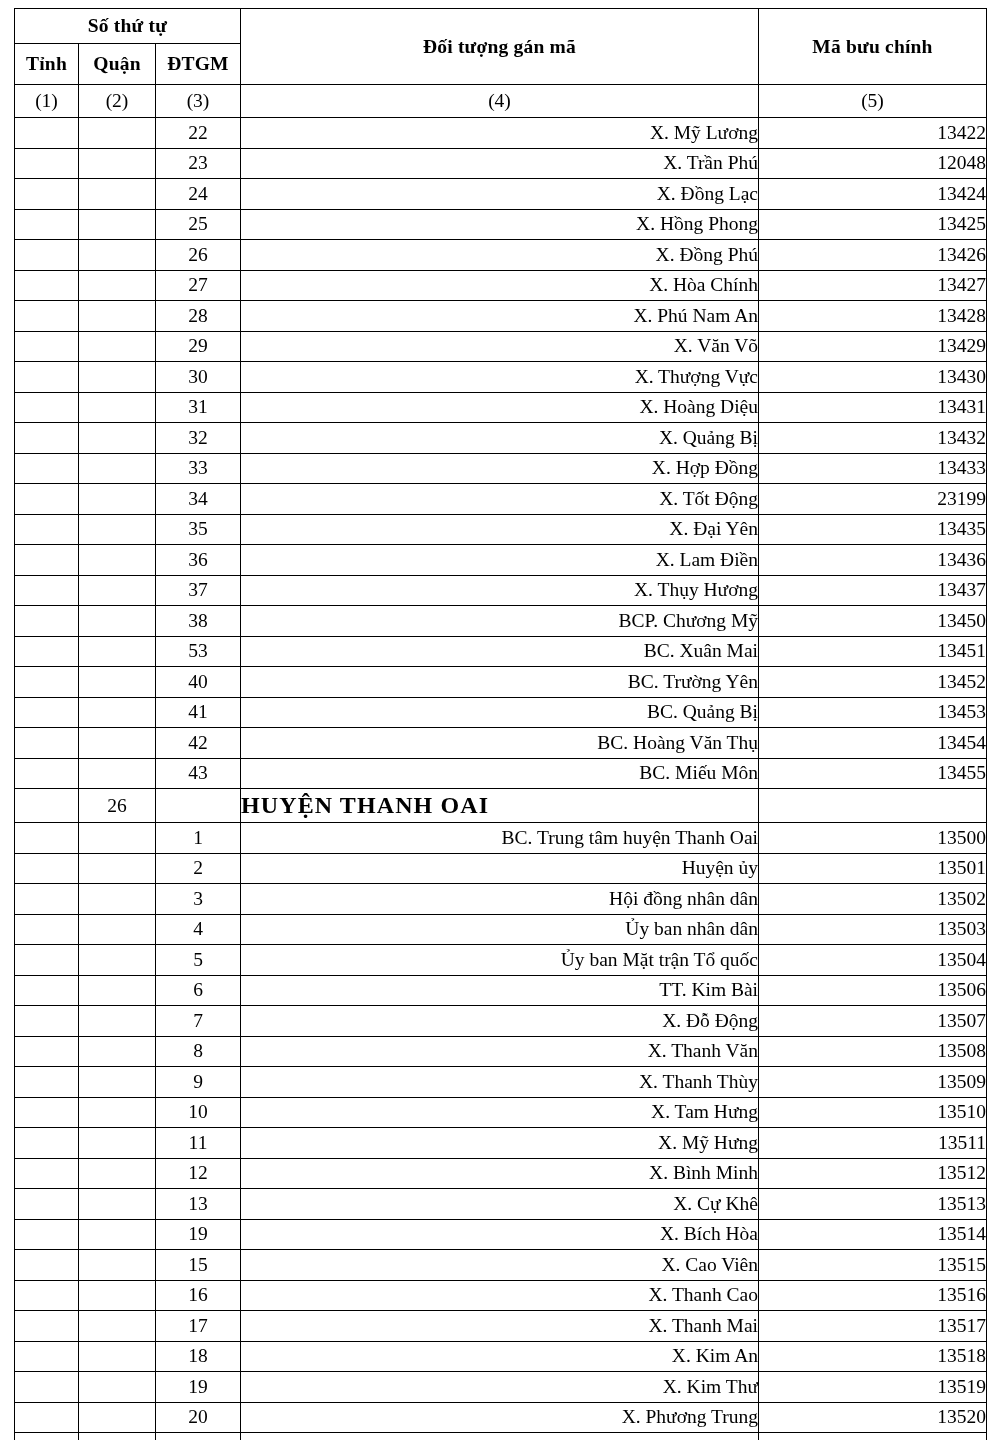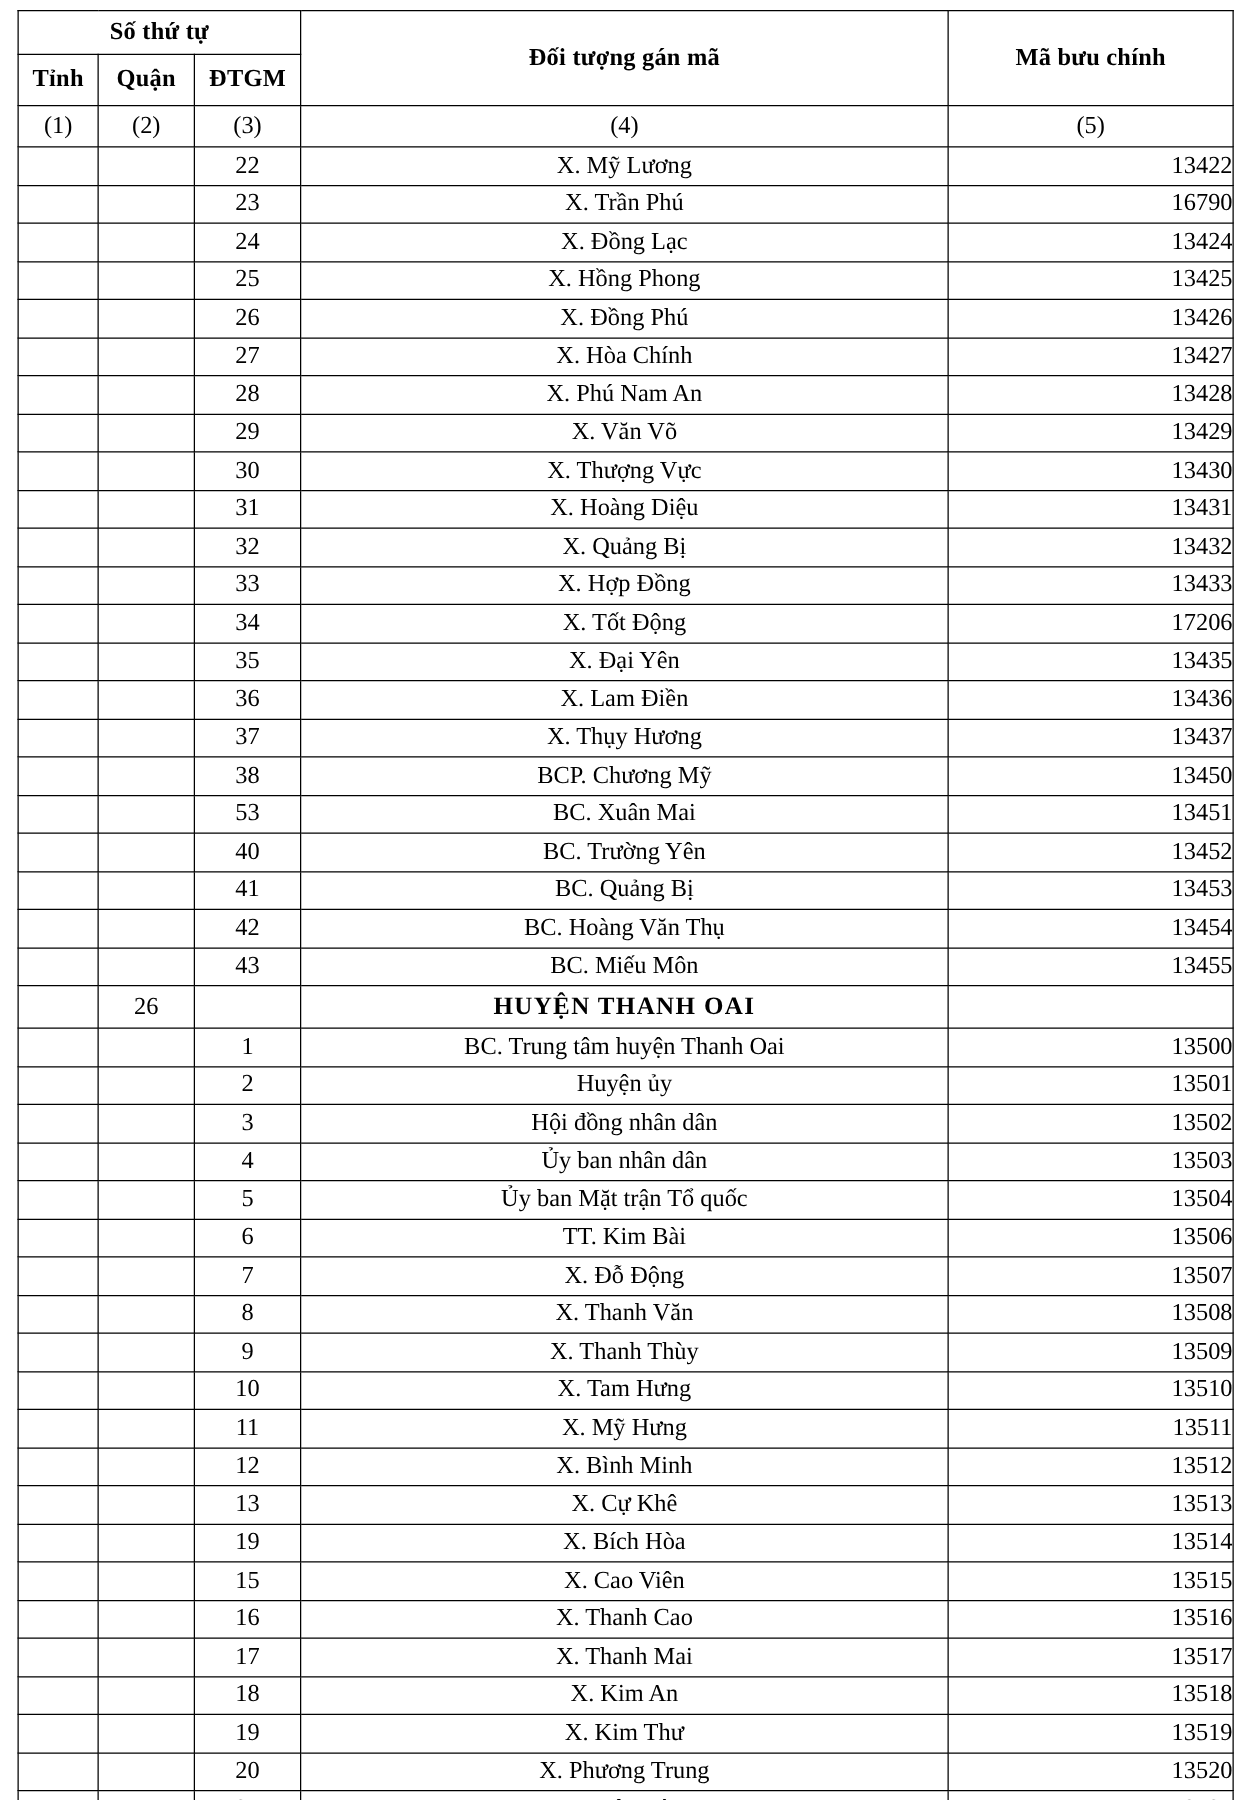--- a/index.html
+++ b/index.html
@@ -60,31 +60,31 @@
     text-align: center;
     font-size: 19.5px;
   }
 
   
   tr.datarow td { height: 29.5px; }
   td.cell-tinh, td.cell-quan, td.cell-dtgm {
     text-align: center;
   }
   td.cell-obj {
-    text-align: center;
+    text-align: right;
     padding-left: 7px;
   }
   td.cell-code {
     text-align: right;
   }
   tr.sectionrow td.cell-obj {
-    text-align: center;
+    text-align: left;
     font-weight: bold;
     letter-spacing: 1.1px;
-    font-size: 20px;
+    font-size: 24px;
   }
   tr.sectionrow td { height: 33px; }
 </style>
 </head>
 <body>
 
 <div id="sheet">
   <table class="postal">
     <colgroup>
       <col class="c-tinh">
@@ -119,21 +119,21 @@
           <td class="cell-quan"></td>
           <td class="cell-dtgm">22</td>
           <td class="cell-obj">X. Mỹ Lương</td>
           <td class="cell-code">13422</td>
         </tr>
         <tr class="datarow">
           <td class="cell-tinh"></td>
           <td class="cell-quan"></td>
           <td class="cell-dtgm">23</td>
           <td class="cell-obj">X. Trần Phú</td>
-          <td class="cell-code">16790</td>
+          <td class="cell-code">12048</td>
         </tr>
         <tr class="datarow">
           <td class="cell-tinh"></td>
           <td class="cell-quan"></td>
           <td class="cell-dtgm">24</td>
           <td class="cell-obj">X.  Đồng Lạc</td>
           <td class="cell-code">13424</td>
         </tr>
         <tr class="datarow">
           <td class="cell-tinh"></td>
@@ -196,21 +196,21 @@
           <td class="cell-quan"></td>
           <td class="cell-dtgm">33</td>
           <td class="cell-obj">X. Hợp Đồng</td>
           <td class="cell-code">13433</td>
         </tr>
         <tr class="datarow">
           <td class="cell-tinh"></td>
           <td class="cell-quan"></td>
           <td class="cell-dtgm">34</td>
           <td class="cell-obj">X. Tốt Động</td>
-          <td class="cell-code">17206</td>
+          <td class="cell-code">23199</td>
         </tr>
         <tr class="datarow">
           <td class="cell-tinh"></td>
           <td class="cell-quan"></td>
           <td class="cell-dtgm">35</td>
           <td class="cell-obj">X. Đại Yên</td>
           <td class="cell-code">13435</td>
         </tr>
         <tr class="datarow">
           <td class="cell-tinh"></td>

